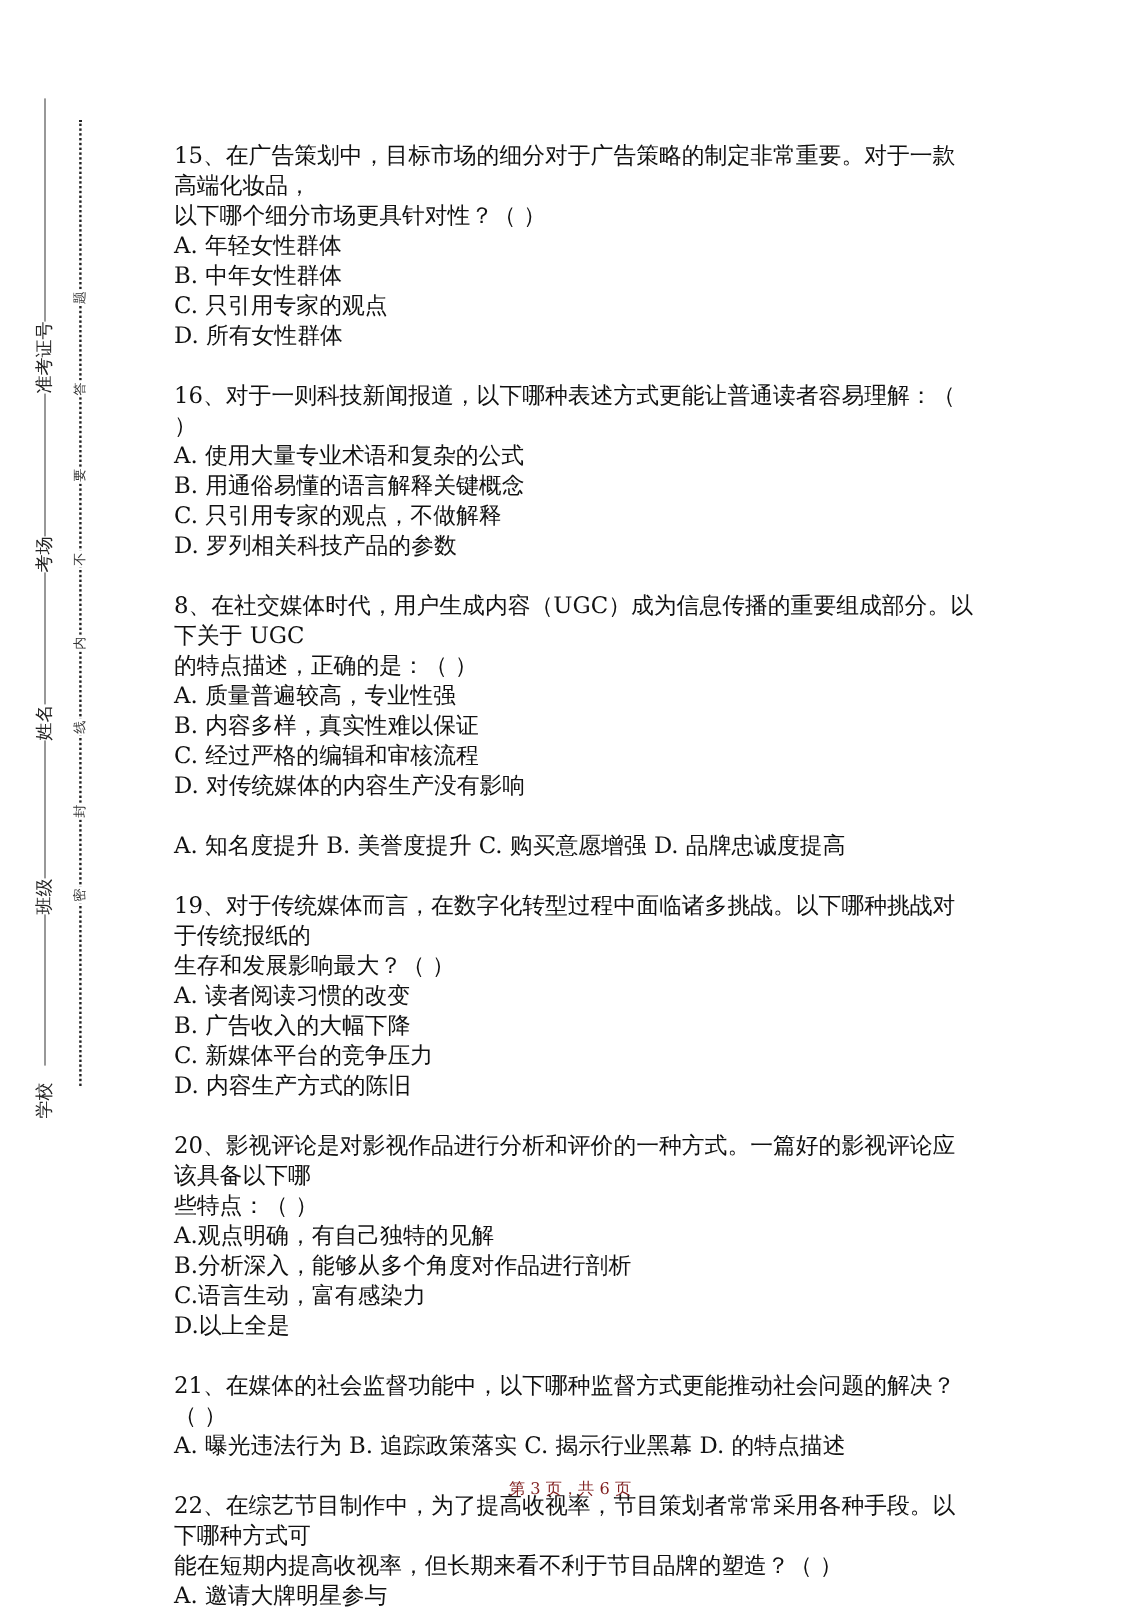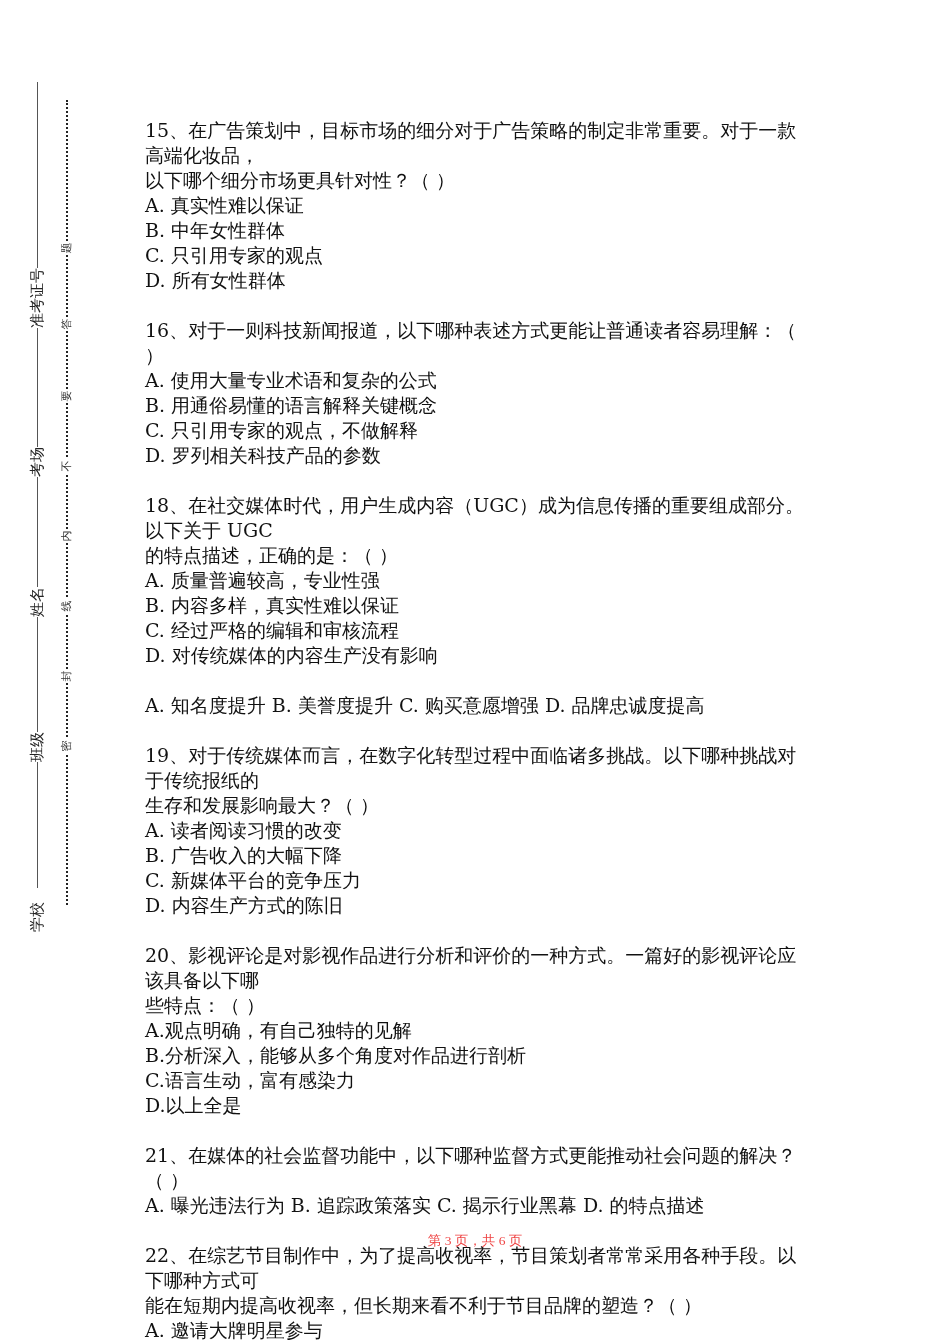--- a/index.html
+++ b/index.html
@@ -8,21 +8,21 @@
   .solid-line { position:absolute; left:37px; width:1px; background:#555; }
   .dot-line { position:absolute; left:66px; width:0; border-left:2px dotted #222; }
   .vlabel { position:absolute; transform:rotate(-90deg); transform-origin:center center;
             white-space:nowrap; font-size:15px; color:#222; background:#fff; line-height:16px; }
   .dlabel { position:absolute; left:60px; transform:rotate(-90deg); transform-origin:center center;
             font-size:11px; color:#333; background:#fff; width:14px; text-align:center; line-height:12px; }
   .content { position:absolute; left:145px; top:118px; width:670px; font-size:19px; line-height:25px; }
   .question { margin-bottom:25px; }
   .qline { margin:0; }
   .opt { margin:0; white-space:pre; }
-  .footer { position:absolute; top:1232px; left:0; width:950px; text-align:center; font-size:13.5px; color:#ef4444;font-family:Liberation Serif, serif; }
+  .footer { position:absolute; top:1232px; left:0; width:950px; text-align:center; font-size:13.5px; color:#7f1d1d; }
 </style>
 </head>
 <body>
 
 <div class="solid-line" style="top:82px;height:806px;"></div>
 <div class="dot-line" style="top:100px;height:805px;"></div>
 
 <div id="fields">
     <div class="vlabel" style="width: 60px; left: 7px; top: 290px;">准考证号</div>
     <div class="vlabel" style="width: 30px; left: 22px; top: 454px;">考场</div>
@@ -38,34 +38,34 @@
     <div class="dlabel" style="top: 530px;">内</div>
     <div class="dlabel" style="top: 600px;">线</div>
     <div class="dlabel" style="top: 670px;">封</div>
     <div class="dlabel" style="top: 740px;">密</div>
   </div>
 
 <div class="content" id="content">
     <div class="question">
       <p class="qline">15、在广告策划中，目标市场的细分对于广告策略的制定非常重要。对于一款高端化妆品，</p>
       <p class="qline">以下哪个细分市场更具针对性？（ ）</p>
-      <p class="opt">A. 真实性难以保证</p>
+      <p class="opt">A. 年轻女性群体</p>
       <p class="opt">B. 中年女性群体</p>
       <p class="opt">C. 只引用专家的观点</p>
       <p class="opt">D. 所有女性群体</p>
     </div>
     <div class="question">
       <p class="qline">16、对于一则科技新闻报道，以下哪种表述方式更能让普通读者容易理解：（ ）</p>
       <p class="opt">A. 使用大量专业术语和复杂的公式</p>
       <p class="opt">B. 用通俗易懂的语言解释关键概念</p>
       <p class="opt">C. 只引用专家的观点，不做解释</p>
       <p class="opt">D. 罗列相关科技产品的参数</p>
     </div>
     <div class="question">
-      <p class="qline">18、在社交媒体时代，用户生成内容（UGC）成为信息传播的重要组成部分。以下关于 UGC</p>
+      <p class="qline">8、在社交媒体时代，用户生成内容（UGC）成为信息传播的重要组成部分。以下关于 UGC</p>
       <p class="qline">的特点描述，正确的是：（ ）</p>
       <p class="opt">A. 质量普遍较高，专业性强</p>
       <p class="opt">B. 内容多样，真实性难以保证</p>
       <p class="opt">C. 经过严格的编辑和审核流程</p>
       <p class="opt">D. 对传统媒体的内容生产没有影响</p>
     </div>
     <div class="question">
       <p class="opt">A. 知名度提升 B. 美誉度提升 C. 购买意愿增强 D. 品牌忠诚度提高</p>
     </div>
     <div class="question">

